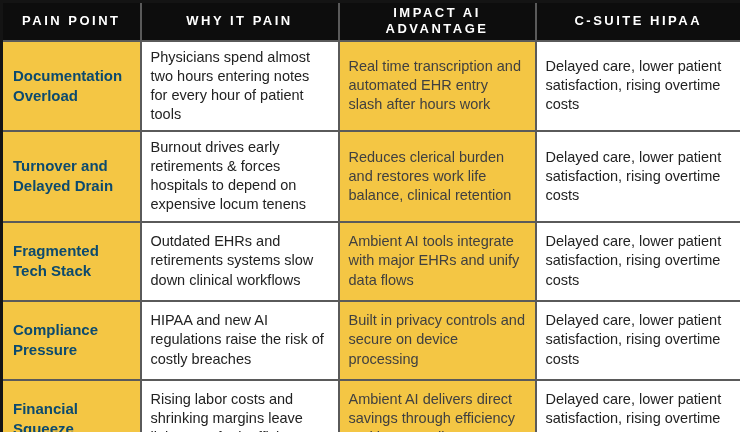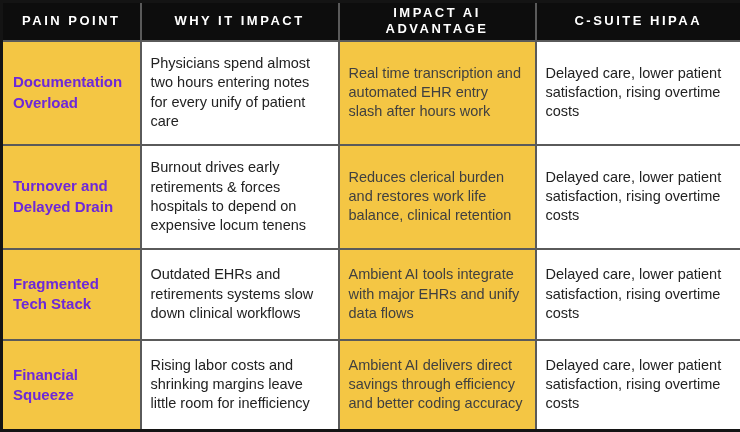--- a/index.html
+++ b/index.html
@@ -42,21 +42,21 @@
     font-size: 14.5px;
     line-height: 1.32;
     color: #222222;
     padding: 6px 9px 6px 9px;
     text-align: left;
   }
   td.col-pain {
     background: #f4c644;
     font-weight: 700;
     font-size: 15px;
-    color: #6d28d9;
+    color: #0c4a6e;
     padding-left: 10px;
     line-height: 1.35;
   }
   td.col-advantage {
     background: #f4c644;
     color: #404040;
     margin-top: 35px;
   }
   td.col-impact {
   }
@@ -68,45 +68,51 @@
   <table class="matrix">
     <colgroup>
       <col style="width:139px">
       <col style="width:198px">
       <col style="width:197px">
       <col style="width:206px">
     </colgroup>
     <thead>
       <tr>
         <th>PAIN POINT</th>
-        <th>WHY IT IMPACT</th>
+        <th>WHY IT PAIN</th>
         <th>IMPACT AI ADVANTAGE</th>
         <th>C-SUITE HIPAA</th>
       </tr>
     </thead>
     <tbody>
       <tr>
         <td class="col-pain">Documentation Overload</td>
-        <td class="col-hurts">Physicians spend almost two hours entering notes for every unify of patient care</td>
+        <td class="col-hurts">Physicians spend almost two hours entering notes for every hour of patient tools</td>
         <td class="col-advantage">Real time transcription and automated EHR entry slash after hours work</td>
         <td class="col-impact">Delayed care, lower patient satisfaction, rising overtime costs</td>
       </tr>
       <tr>
         <td class="col-pain">Turnover and Delayed Drain</td>
         <td class="col-hurts">Burnout drives early retirements &amp; forces hospitals to depend on expensive locum tenens</td>
         <td class="col-advantage">Reduces clerical burden and restores work life balance, clinical retention</td>
         <td class="col-impact">Delayed care, lower patient satisfaction, rising overtime costs</td>
       </tr>
       <tr>
         <td class="col-pain">Fragmented Tech Stack</td>
         <td class="col-hurts">Outdated EHRs and retirements systems slow down clinical workflows</td>
         <td class="col-advantage">Ambient AI tools integrate with major EHRs and unify data flows</td>
         <td class="col-impact">Delayed care, lower patient satisfaction, rising overtime costs</td>
       </tr>
       <tr>
+        <td class="col-pain">Compliance Pressure</td>
+        <td class="col-hurts">HIPAA and new AI regulations raise the risk of costly breaches</td>
+        <td class="col-advantage">Built in privacy controls and secure on device processing</td>
+        <td class="col-impact">Delayed care, lower patient satisfaction, rising overtime costs</td>
+      </tr>
+      <tr>
         <td class="col-pain">Financial Squeeze</td>
         <td class="col-hurts">Rising labor costs and shrinking margins leave little room for inefficiency</td>
         <td class="col-advantage">Ambient AI delivers direct savings through efficiency and better coding accuracy</td>
         <td class="col-impact">Delayed care, lower patient satisfaction, rising overtime costs</td>
       </tr>
     </tbody>
   </table>
 </div>
 
 </body></html>

